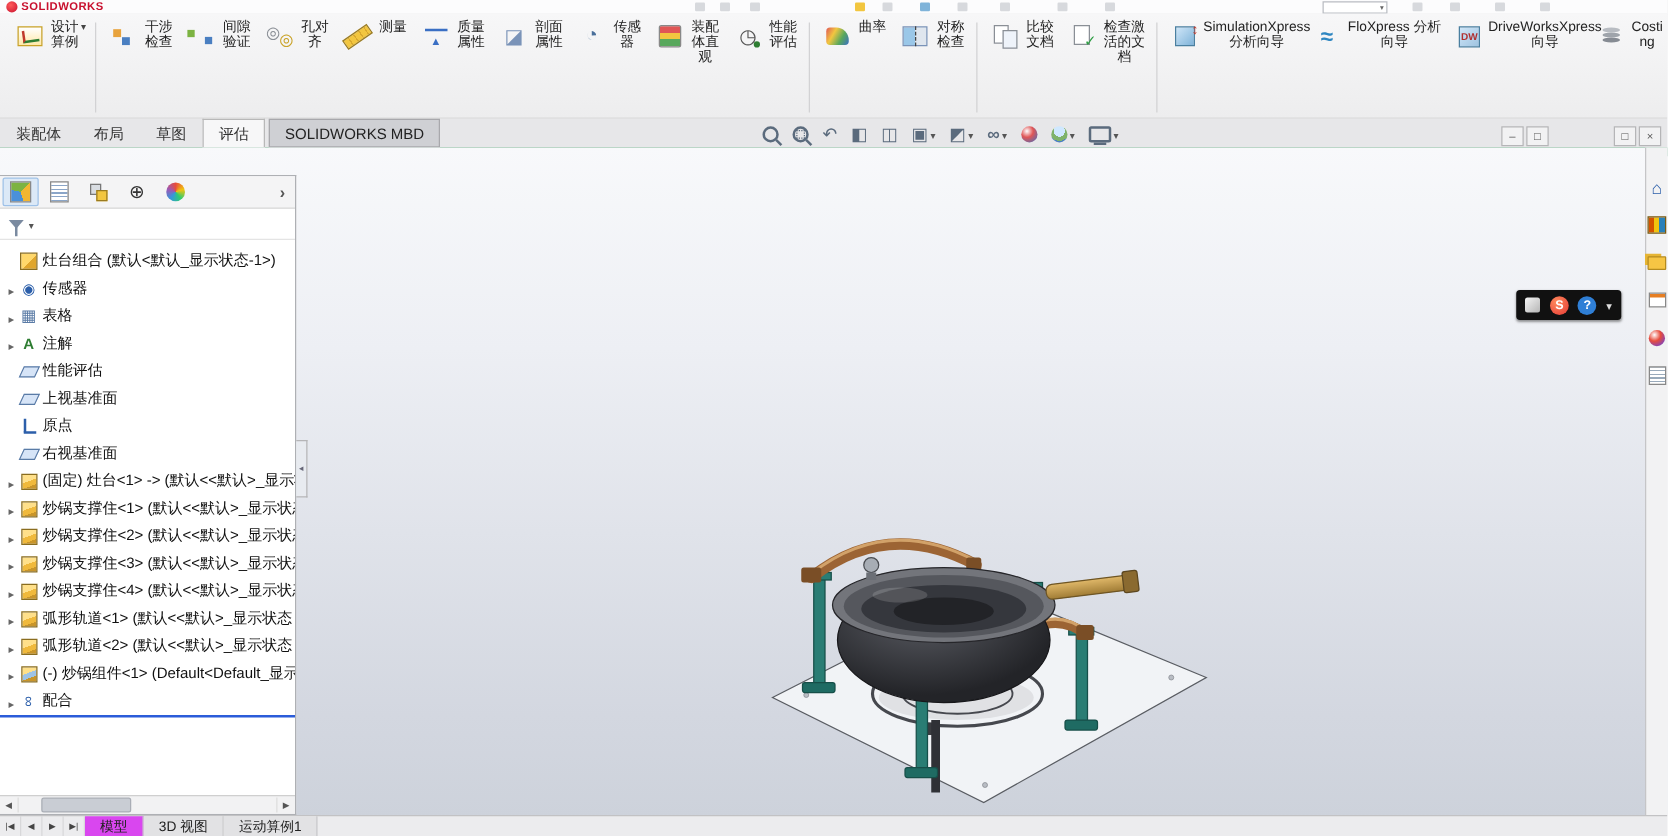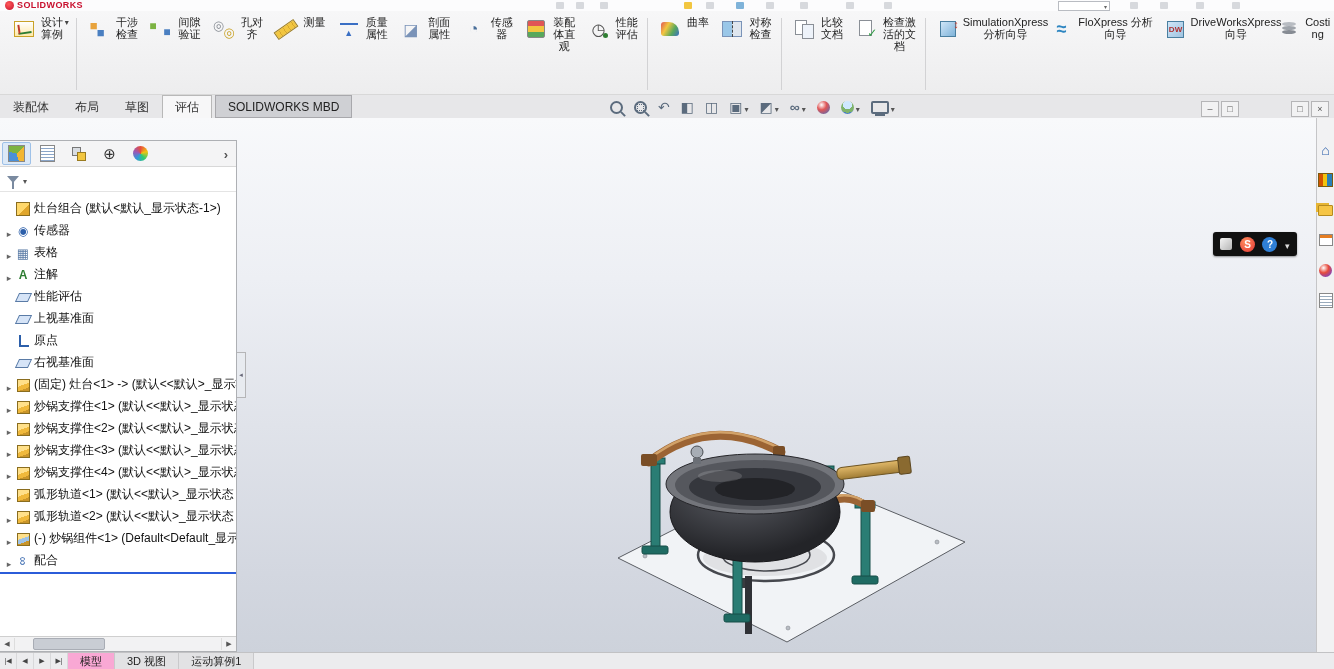--- a/index.html
+++ b/index.html
@@ -142,21 +142,21 @@
   .tp-lib::before{content:"";width:13px;height:12px;background:linear-gradient(90deg,#d35400 0 4px,#f1c40f 4px 8px,#2980b9 8px 13px);border:1px solid #7a5a10;}
   .tp-fe::before{content:"";width:13px;height:9px;background:#f6c544;border:1px solid #b58b1f;border-radius:1px;box-shadow:-3px -3px 0 -1px #e6b534;}
   .tp-vp::before{content:"";width:12px;height:10px;background:#fff;border:1px solid #888;box-shadow:inset 0 3px 0 #e67e22;}
   .tp-app::before{content:"";width:13px;height:13px;border-radius:50%;background:radial-gradient(circle at 35% 30%,#fff,#e74c3c 40%,#8e44ad 75%,#2c3e50);}
   .tp-cp::before{content:"";width:12px;height:13px;background:repeating-linear-gradient(180deg,#fff 0 2px,#9ab 2px 3px);border:1px solid #888;}
 
   
   .statusbar{position:absolute;left:0;bottom:0;width:100%;height:16px;background:#ececee;border-top:1px solid #c2c2c4;display:flex;align-items:stretch;font-size:11px;}
   .nv{width:16px;display:flex;align-items:center;justify-content:center;font-size:7px;color:#444;border-right:1px solid #d8d8da;}
   .sbtab{display:flex;align-items:center;padding:0 12px;border-right:1px solid #c9c9cb;color:#222;background:#e2e2e4;}
-  .sbtab.active{background:#f9a8d4;}
+  .sbtab.active{background:#d946ef;}
 </style>
 </head>
 <body>
 
 <div id="app">
 
   <div class="titlebar">
     <div class="brand">
       <span class="logo-mark"></span>
       <span class="brand-text">SOLIDWORKS</span>

